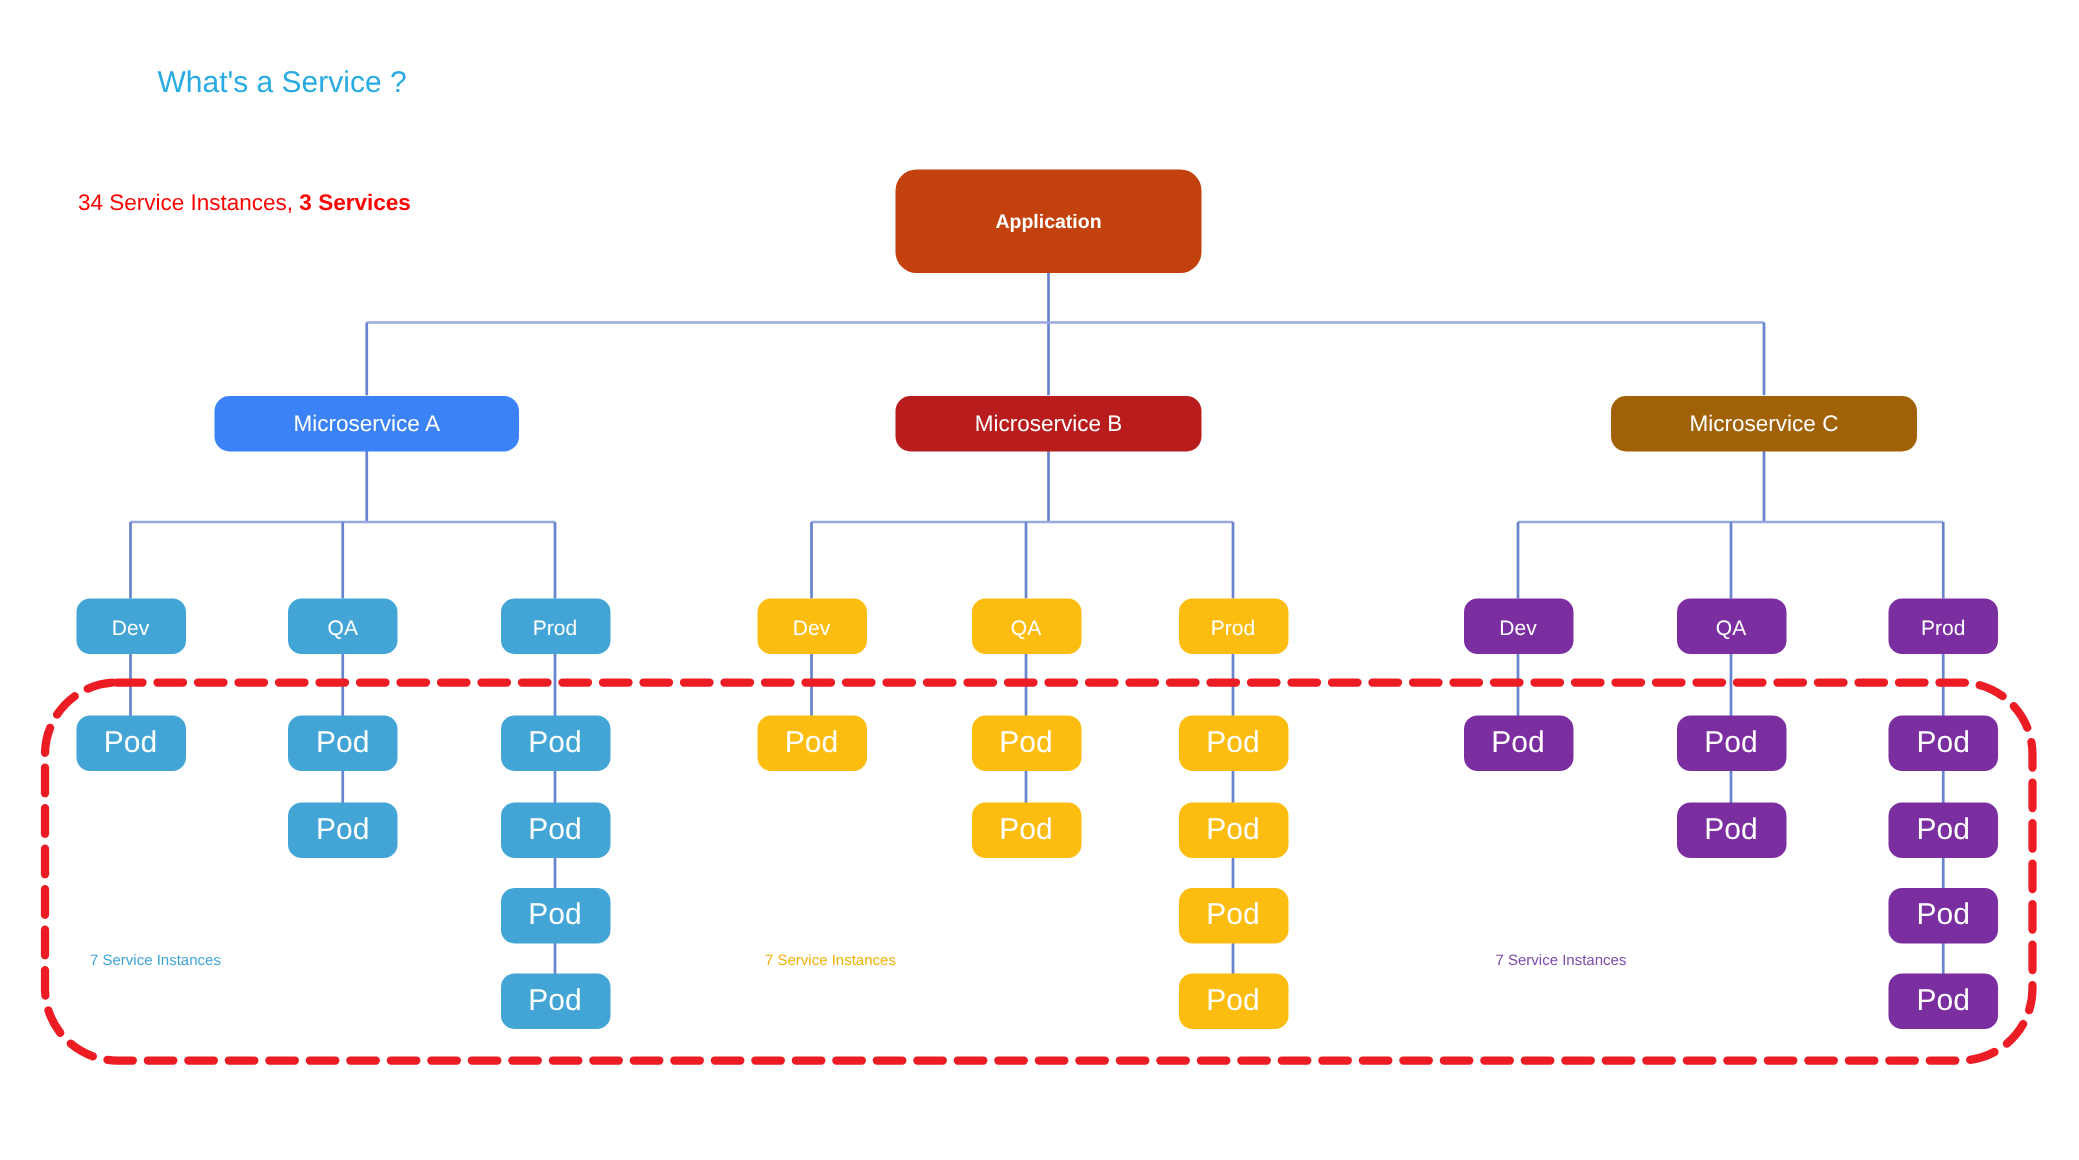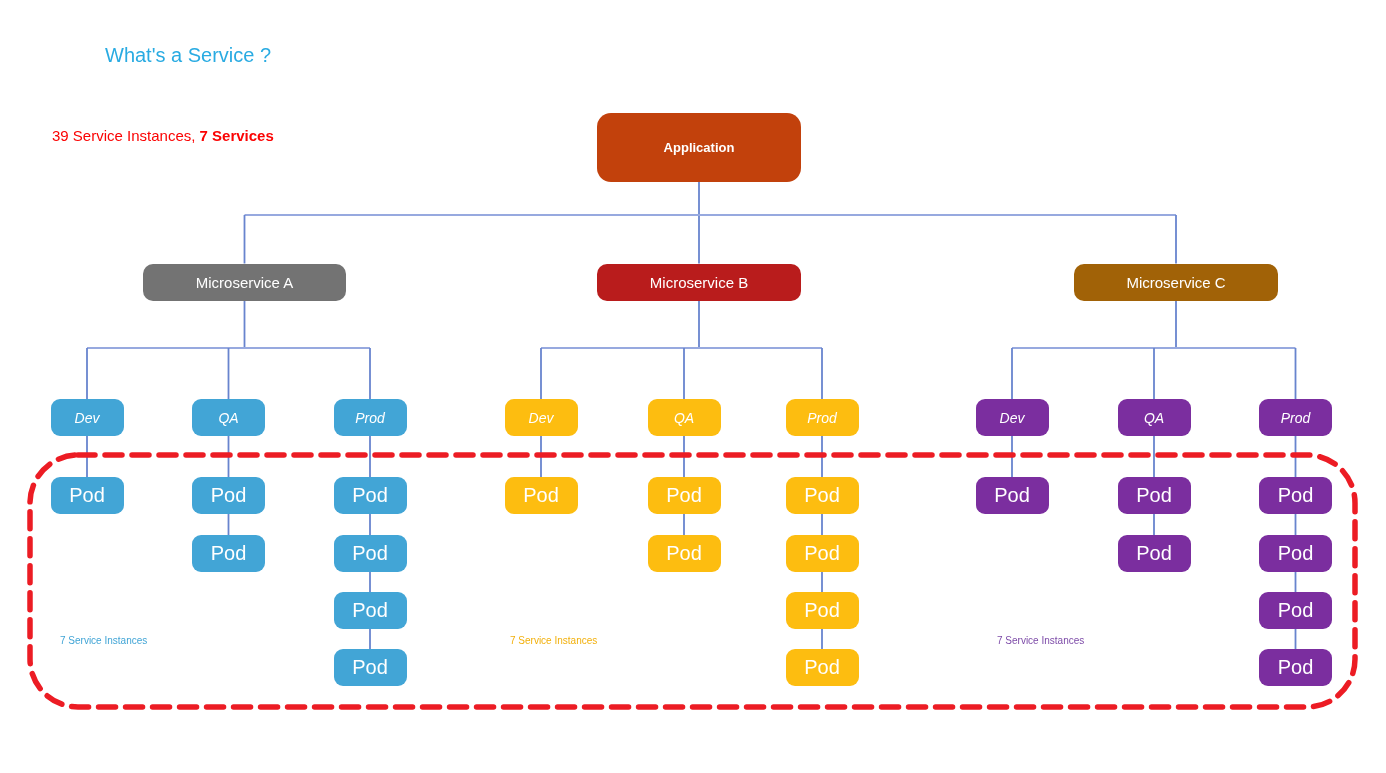--- a/index.html
+++ b/index.html
@@ -6,21 +6,21 @@
   body{font-family:"Liberation Sans",sans-serif;}
   #stage{position:relative;width:1386px;height:773px;background:#fff;overflow:hidden;}
   #wires{position:absolute;left:0;top:0;z-index:1;}
   .title{position:absolute;left:105px;top:44px;font-size:20px;font-weight:500;z-index:3;}
   .note{position:absolute;left:52px;top:127px;font-size:15px;z-index:3;}
   .note b{font-weight:bold;}
   .n{position:absolute;display:flex;align-items:center;justify-content:center;
      color:#fff;box-sizing:border-box;z-index:2;border-radius:9px;}
   .root{border-radius:14px;font-weight:bold;font-size:13px;}
   .ms{border-radius:10px;font-size:15px;}
-  .env{font-size:14px;font-style:italic;}
+  .env{font-size:14px;}
   .pod{font-size:20px;}
   .caption{position:absolute;font-size:10px;z-index:2;white-space:nowrap;}
 </style>
 </head>
 <body>
 
 <div id="stage">
   <svg id="wires" width="1386" height="773">
       <line x1="699" y1="182" x2="699" y2="263.5" stroke="#6884CE" stroke-width="1.8"></line>
       <line x1="244.5" y1="215" x2="1176" y2="215" stroke="#97A9DF" stroke-width="1.8"></line>
@@ -46,24 +46,24 @@
       <line x1="1012" y1="348" x2="1295.5" y2="348" stroke="#97A9DF" stroke-width="1.8"></line>
       <line x1="1012" y1="348" x2="1012" y2="399" stroke="#6884CE" stroke-width="1.8"></line>
       <line x1="1012" y1="436" x2="1012" y2="481" stroke="#6884CE" stroke-width="1.8"></line>
       <line x1="1154" y1="348" x2="1154" y2="399" stroke="#6884CE" stroke-width="1.8"></line>
       <line x1="1154" y1="436" x2="1154" y2="538.5" stroke="#6884CE" stroke-width="1.8"></line>
       <line x1="1295.5" y1="348" x2="1295.5" y2="399" stroke="#6884CE" stroke-width="1.8"></line>
       <line x1="1295.5" y1="436" x2="1295.5" y2="653" stroke="#6884CE" stroke-width="1.8"></line>
       <rect x="30" y="455" width="1325" height="252" rx="48" fill="none" stroke="#EC1C24" stroke-width="5.5" stroke-dasharray="17 10" stroke-linecap="round"></rect>
     </svg>
   <div class="title" style="color: rgb(41, 171, 226);">What's a Service ?</div>
-  <div class="note" style="color: rgb(251, 3, 3);"><span>39 Service Instances, </span><b>7 Services</b></div>
+  <div class="note" style="color: rgb(251, 3, 3);"><span>34 Service Instances, </span><b>3 Services</b></div>
   <div id="nodes">
       <div class="n root" style="left: 597px; top: 113px; width: 204px; height: 69px; background: #c2410c;">Application</div>
-      <div class="n ms" style="left: 143px; top: 263.5px; width: 203px; height: 37px; background: #737373;">Microservice A</div>
+      <div class="n ms" style="left: 143px; top: 263.5px; width: 203px; height: 37px; background: #3b82f6;">Microservice A</div>
       <div class="n env" style="left: 50.5px; top: 399px; width: 73px; height: 37px; background: rgb(66, 165, 214);">Dev</div>
       <div class="n pod" style="left: 50.5px; top: 477px; width: 73px; height: 37px; background: rgb(66, 165, 214);">Pod</div>
       <div class="n env" style="left: 192px; top: 399px; width: 73px; height: 37px; background: rgb(66, 165, 214);">QA</div>
       <div class="n pod" style="left: 192px; top: 477px; width: 73px; height: 37px; background: rgb(66, 165, 214);">Pod</div>
       <div class="n pod" style="left: 192px; top: 534.5px; width: 73px; height: 37px; background: rgb(66, 165, 214);">Pod</div>
       <div class="n env" style="left: 333.5px; top: 399px; width: 73px; height: 37px; background: rgb(66, 165, 214);">Prod</div>
       <div class="n pod" style="left: 333.5px; top: 477px; width: 73px; height: 37px; background: rgb(66, 165, 214);">Pod</div>
       <div class="n pod" style="left: 333.5px; top: 534.5px; width: 73px; height: 37px; background: rgb(66, 165, 214);">Pod</div>
       <div class="n pod" style="left: 333.5px; top: 592px; width: 73px; height: 37px; background: rgb(66, 165, 214);">Pod</div>
       <div class="n pod" style="left: 333.5px; top: 649px; width: 73px; height: 37px; background: rgb(66, 165, 214);">Pod</div>

